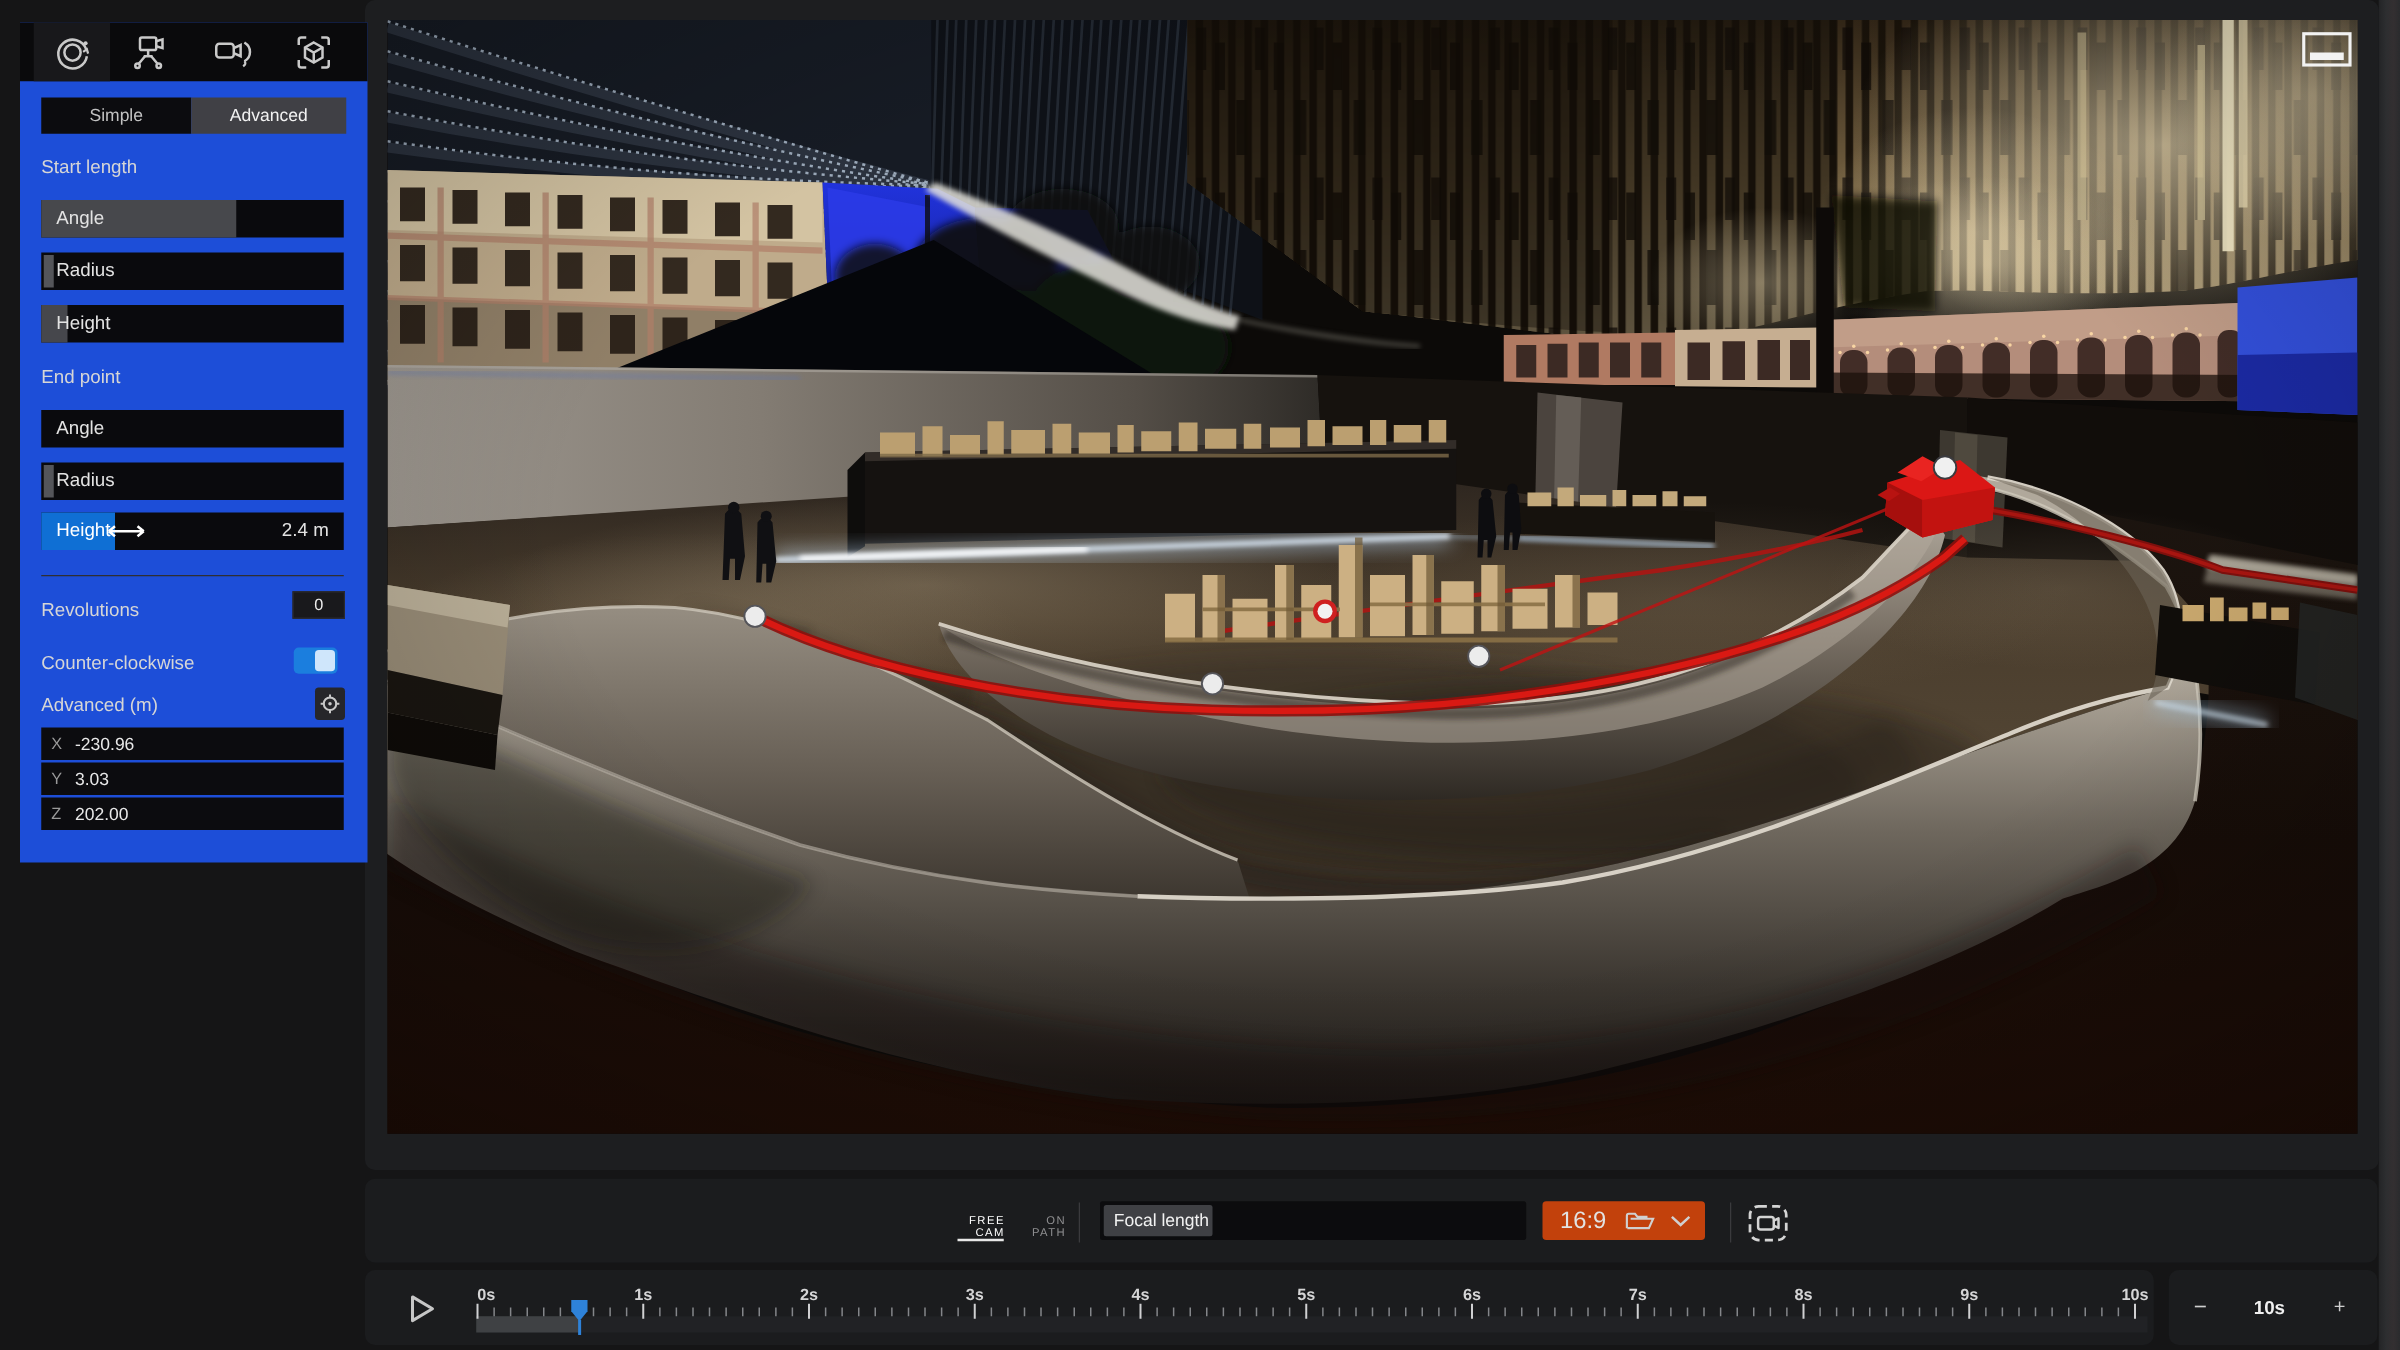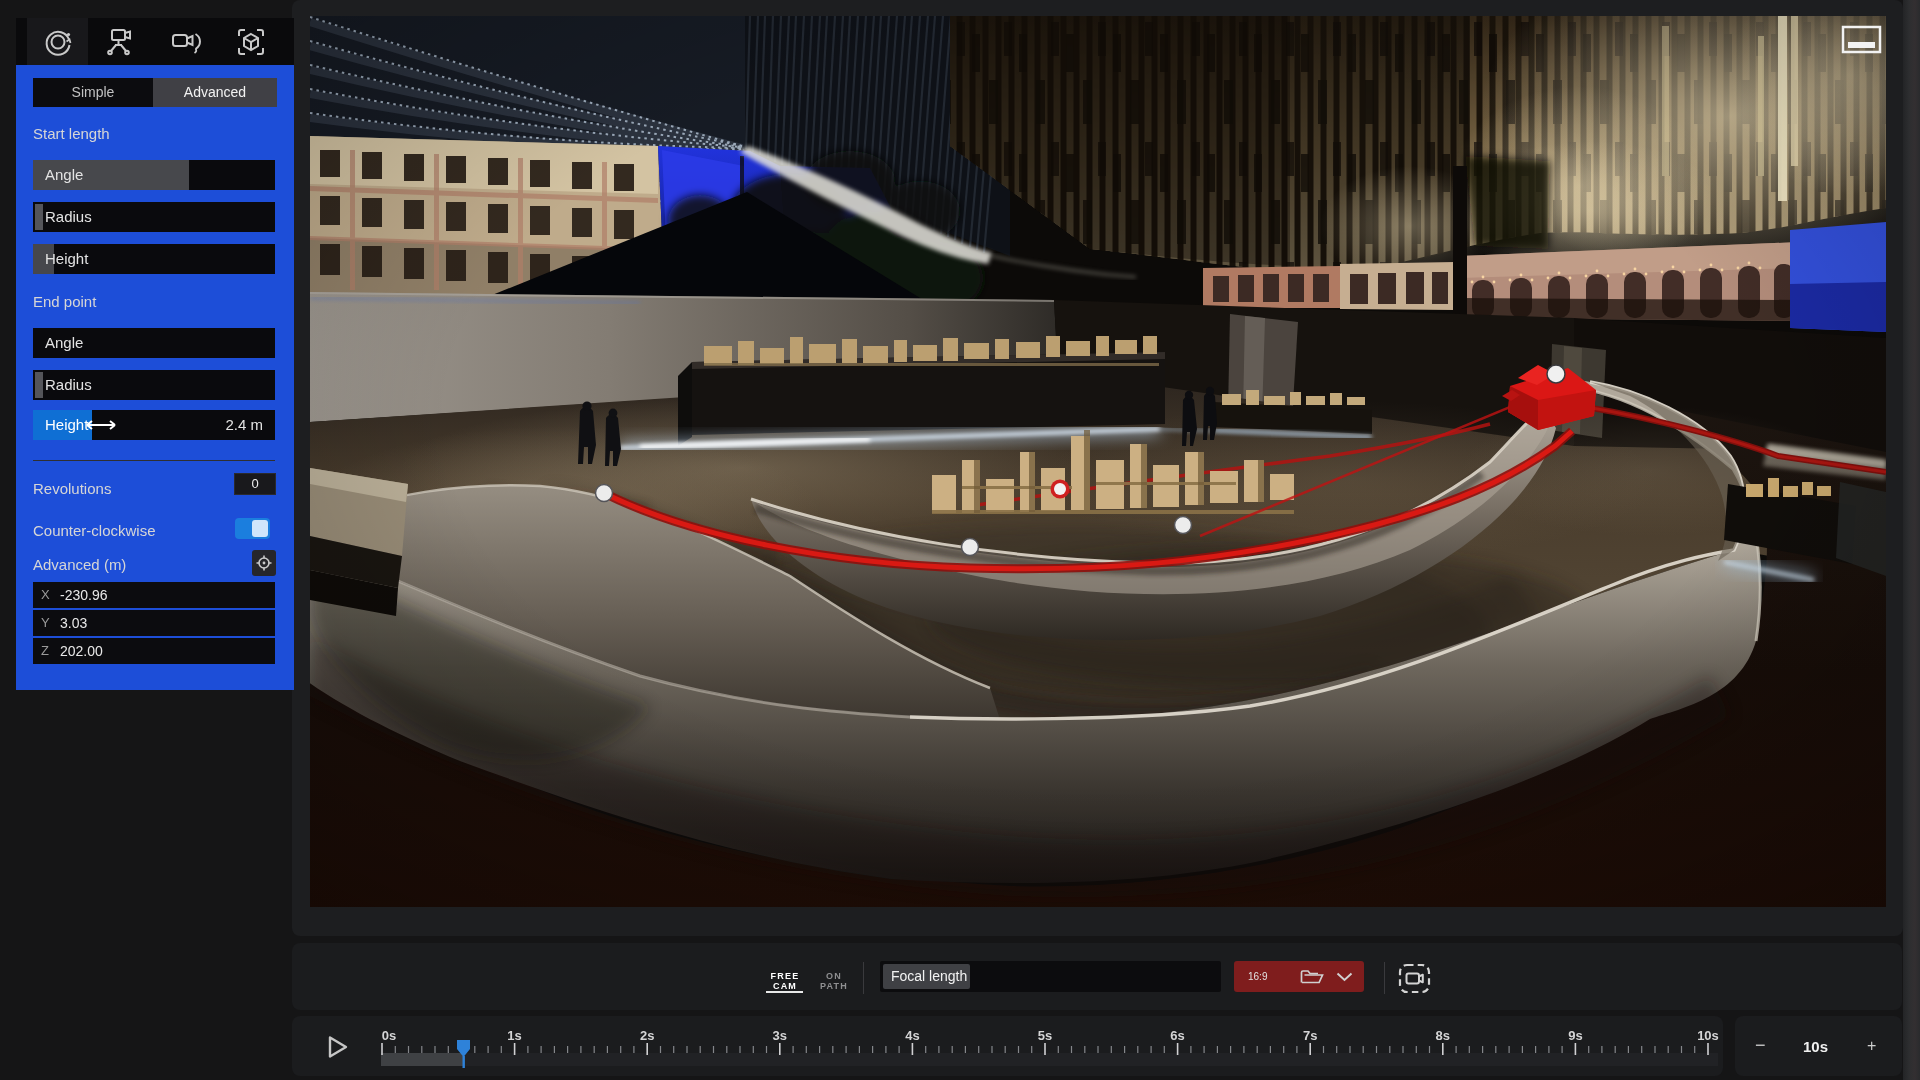--- a/index.html
+++ b/index.html
@@ -24,31 +24,31 @@
   .xyz span { position:absolute; left:27px; }
   
   #vpcard { left:292px; top:0; width:1611px; height:936px; background:#1d1e20; border-radius:8px; }
   #toolcard { left:292px; top:943px; width:1610px; height:67px; background:#1b1c1e; border-radius:8px; }
   #tlcard { left:292px; top:1016px; width:1431px; height:60px; background:#1b1c1e; border-radius:8px; }
   #zoomcard { left:1735px; top:1016px; width:167px; height:60px; background:#1b1c1e; border-radius:8px; }
   #rightgutter { left:1903px; top:0; width:17px; height:1080px;
      background:linear-gradient(90deg,#232426 0%,#2d2e30 35%,#332f31 70%,#2a2b2d 100%); }
   #scene { left:310px; top:16px; width:1576px; height:891px; background:#0c0a09; }
   
-  .tbtxt { font-size:9px; font-weight:bold; letter-spacing:1.2px; line-height:10px;
-     text-align:center; white-space:pre-line; }
+  .tbtxt { font-size:9px; font-weight:normal; letter-spacing:1.2px; line-height:10px;
+     text-align:right; white-space:pre-line; }
   #freecam { left:766px; top:971px; width:38px; color:#fff; }
   #freeline { left:766px; top:991px; width:37px; height:2px; background:#e8e8e8; }
   #onpath { left:815px; top:971px; width:38px; color:#8f8f91; }
   .vsep { width:1px; height:32px; background:#3a3a3d; top:962px; }
   #focal { left:880px; top:961px; width:341px; height:31px; background:#0c0c0e; border-radius:2px; }
   #focalsel { left:883px; top:964px; width:87px; height:25px; background:#3f4044; border-radius:2px;
      color:#f2f2f2; font-size:14px; line-height:25px; padding-left:8px; }
-  #aspect { left:1234px; top:961px; width:130px; height:31px; background:#7f1d1d; border-radius:3px;
-     color:#e2e2e2; font-size:10px; line-height:31px; }
+  #aspect { left:1234px; top:961px; width:130px; height:31px; background:#c2410c; border-radius:3px;
+     color:#e2e2e2; font-size:19px; line-height:31px; }
   
   #play { left:324px; top:1034px; width:26px; height:26px; }
   #prog-dark { left:381px; top:1053px; width:1337px; height:13px; background:#212225; }
   #prog-light { left:381px; top:1053px; width:83px; height:13px; background:#3f4144; }
   #zoomcard .z { position:absolute; color:#cfcfcf; }
 </style>
 </head>
 <body>
 <div class="abs" id="rightgutter"></div>
 <div class="abs" id="vpcard"></div>

